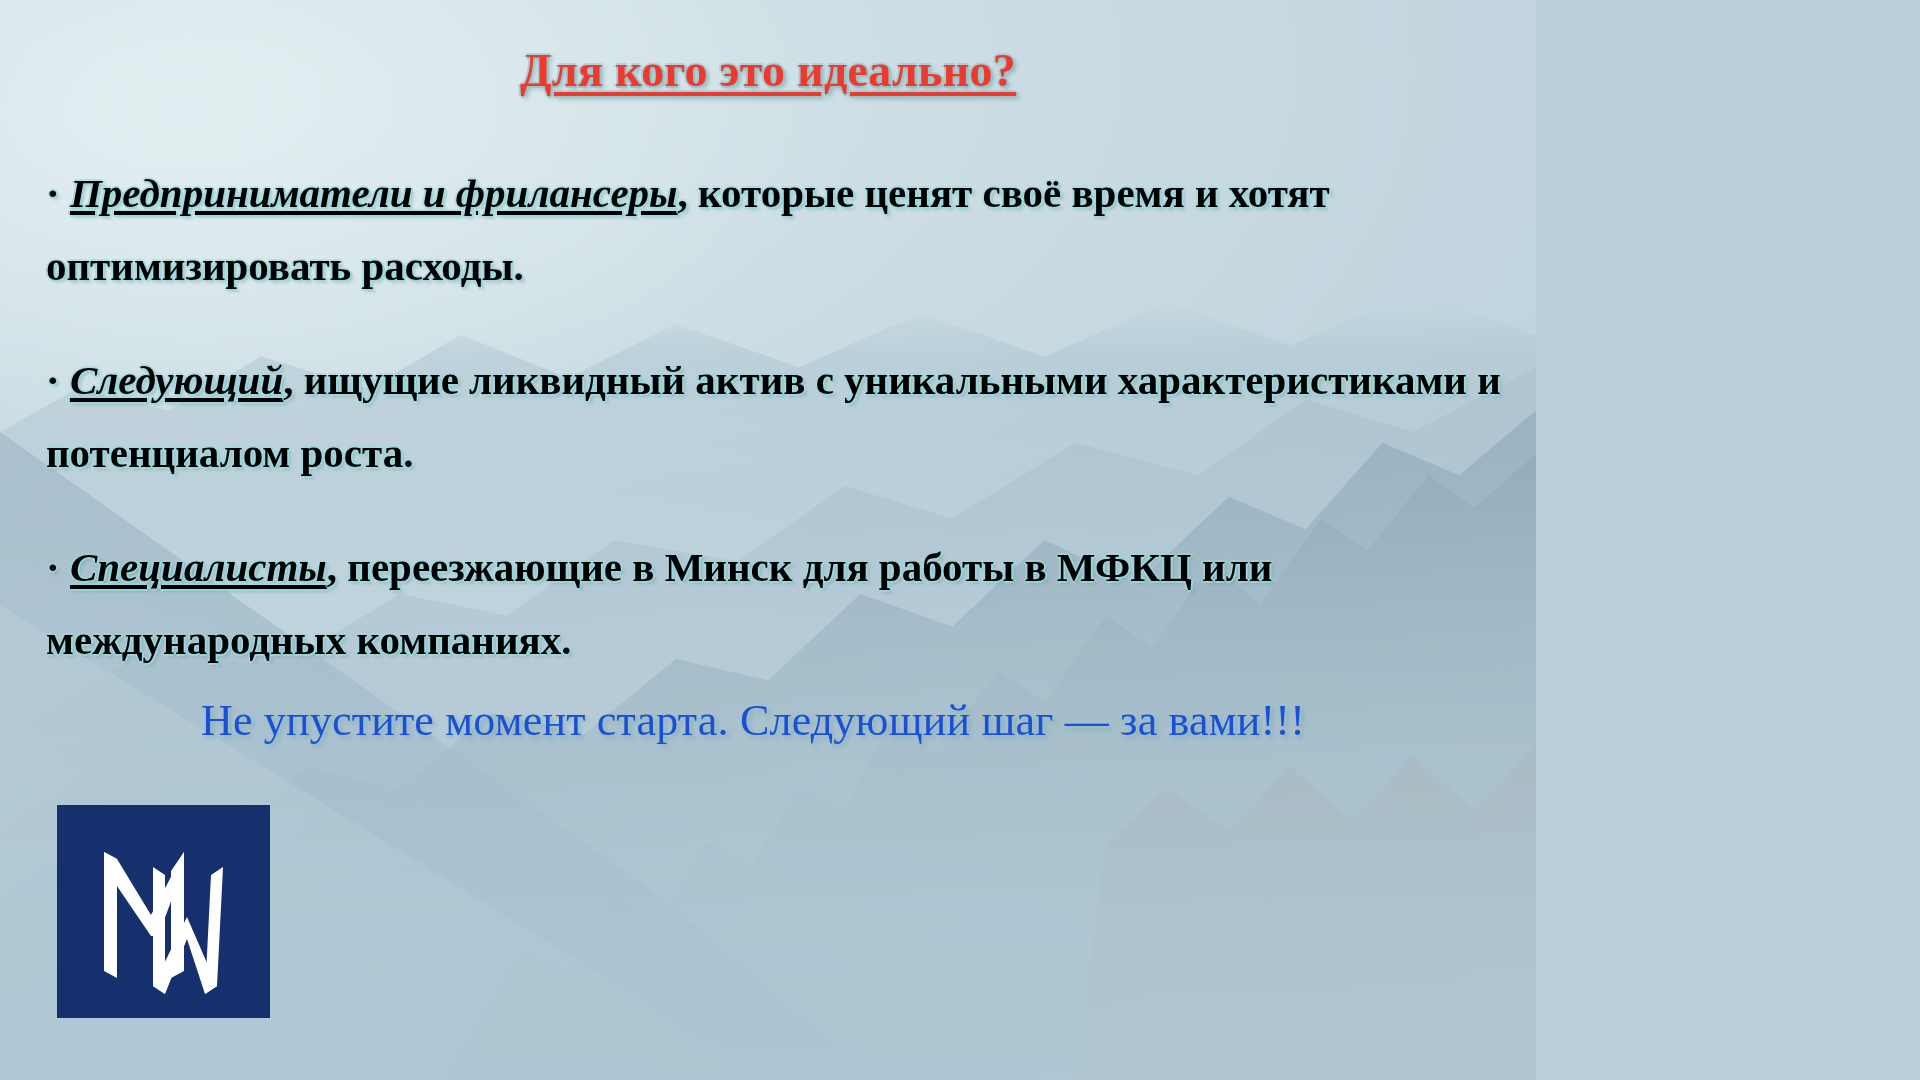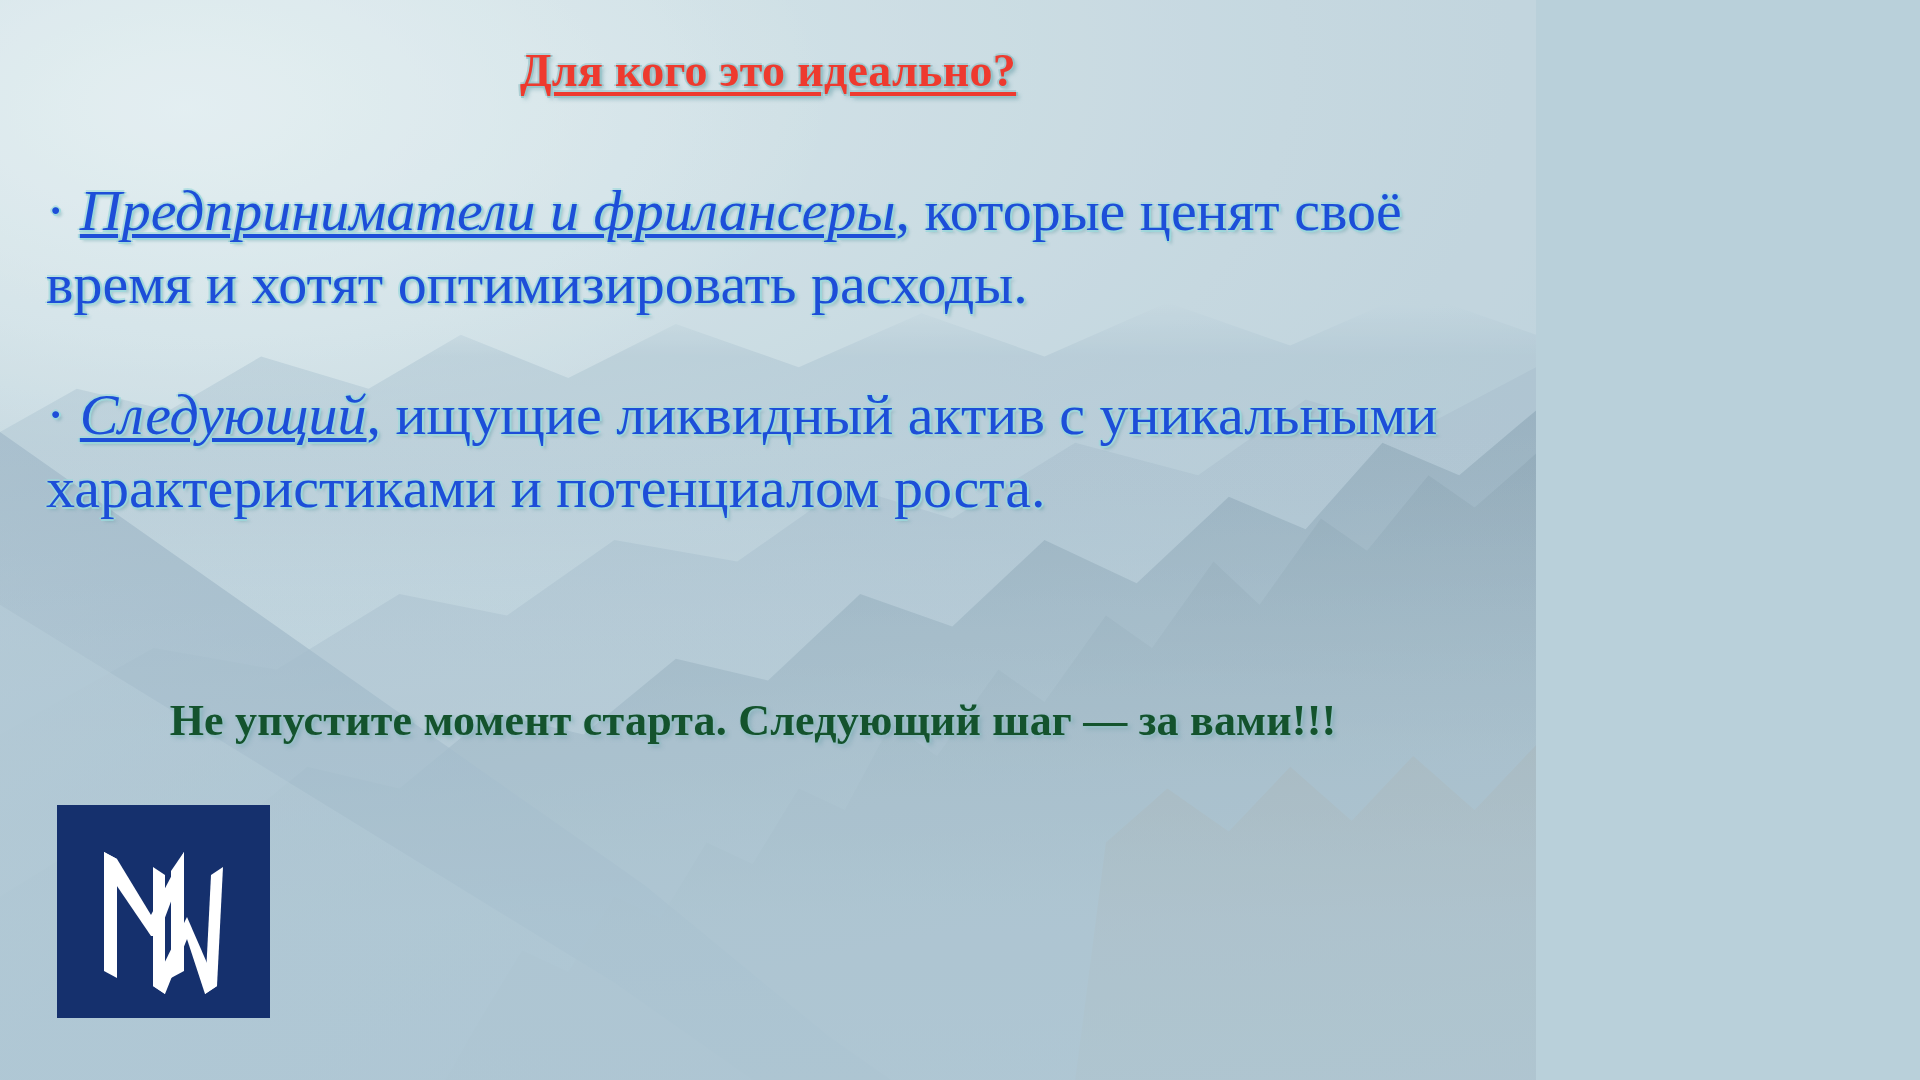--- a/index.html
+++ b/index.html
@@ -95,43 +95,43 @@
        0px  2px 0 rgba(150,195,200,.85),
        0px -2px 0 rgba(150,195,200,.55),
        3px  3px 4px rgba(90,150,160,.55);
     white-space:nowrap;
   }
 
   .body-block{
     position:absolute;left:46px;right:26px;top:116px;
   }
   .para{
-    font-size:58px;font-weight:normal;color:#1d4ed8;
+    font-size:41px;font-weight:bold;color:#000000;
     line-height:73px;
     letter-spacing:0px;
     text-shadow:
        2px  0px 0 rgba(155,216,219,.95),
       -2px  0px 0 rgba(155,216,219,.70),
        0px  2px 0 rgba(155,216,219,.85),
        0px -2px 0 rgba(155,216,219,.60),
        3px  3px 3px rgba(80,150,155,.35);
   }
   .para .lead{
     font-style:italic;
     text-decoration:underline;
     text-decoration-thickness:4px;
     text-underline-offset:4px;
   }
   .para .bullet{font-style:normal;text-decoration:none;}
 
   .footer-line{
     position:absolute;left:0;right:30px;top:695px;
     text-align:center;
-    font-size:44px;font-weight:bold;
-    color:#14532d;
+    font-size:44px;font-weight:normal;
+    color:#1d4ed8;
     letter-spacing:.2px;
     white-space:nowrap;
     text-shadow:
        2px  0px 0 rgba(150,195,200,.60),
       -1px  0px 0 rgba(150,195,200,.40),
        0px  2px 0 rgba(150,195,200,.55),
        3px  3px 4px rgba(90,150,160,.40);
   }
 
   
@@ -166,20 +166,23 @@
     <div class="body-block">
 
       <p class="para">
         <span class="bullet">· </span><span class="lead">Предприниматели и фрилансеры</span><span>, которые ценят своё время и хотят оптимизировать расходы.</span>
       </p>
 
       <p class="para">
         <span class="bullet">· </span><span class="lead">Следующий</span><span>, ищущие ликвидный актив с уникальными характеристиками и потенциалом роста.</span>
       </p>
 
+      <p class="para">
+        <span class="bullet">· </span><span class="lead">Специалисты</span><span>, переезжающие в Минск для работы в МФКЦ или международных компаниях.</span>
+      </p>
 
     </div>
 
     <div class="footer-line">Не упустите момент старта. Следующий шаг — за вами!!!</div>
 
     <div id="logo">
       <svg viewBox="0 0 213 213" xmlns="http://www.w3.org/2000/svg">
 
         <g fill="#ffffff">
 

